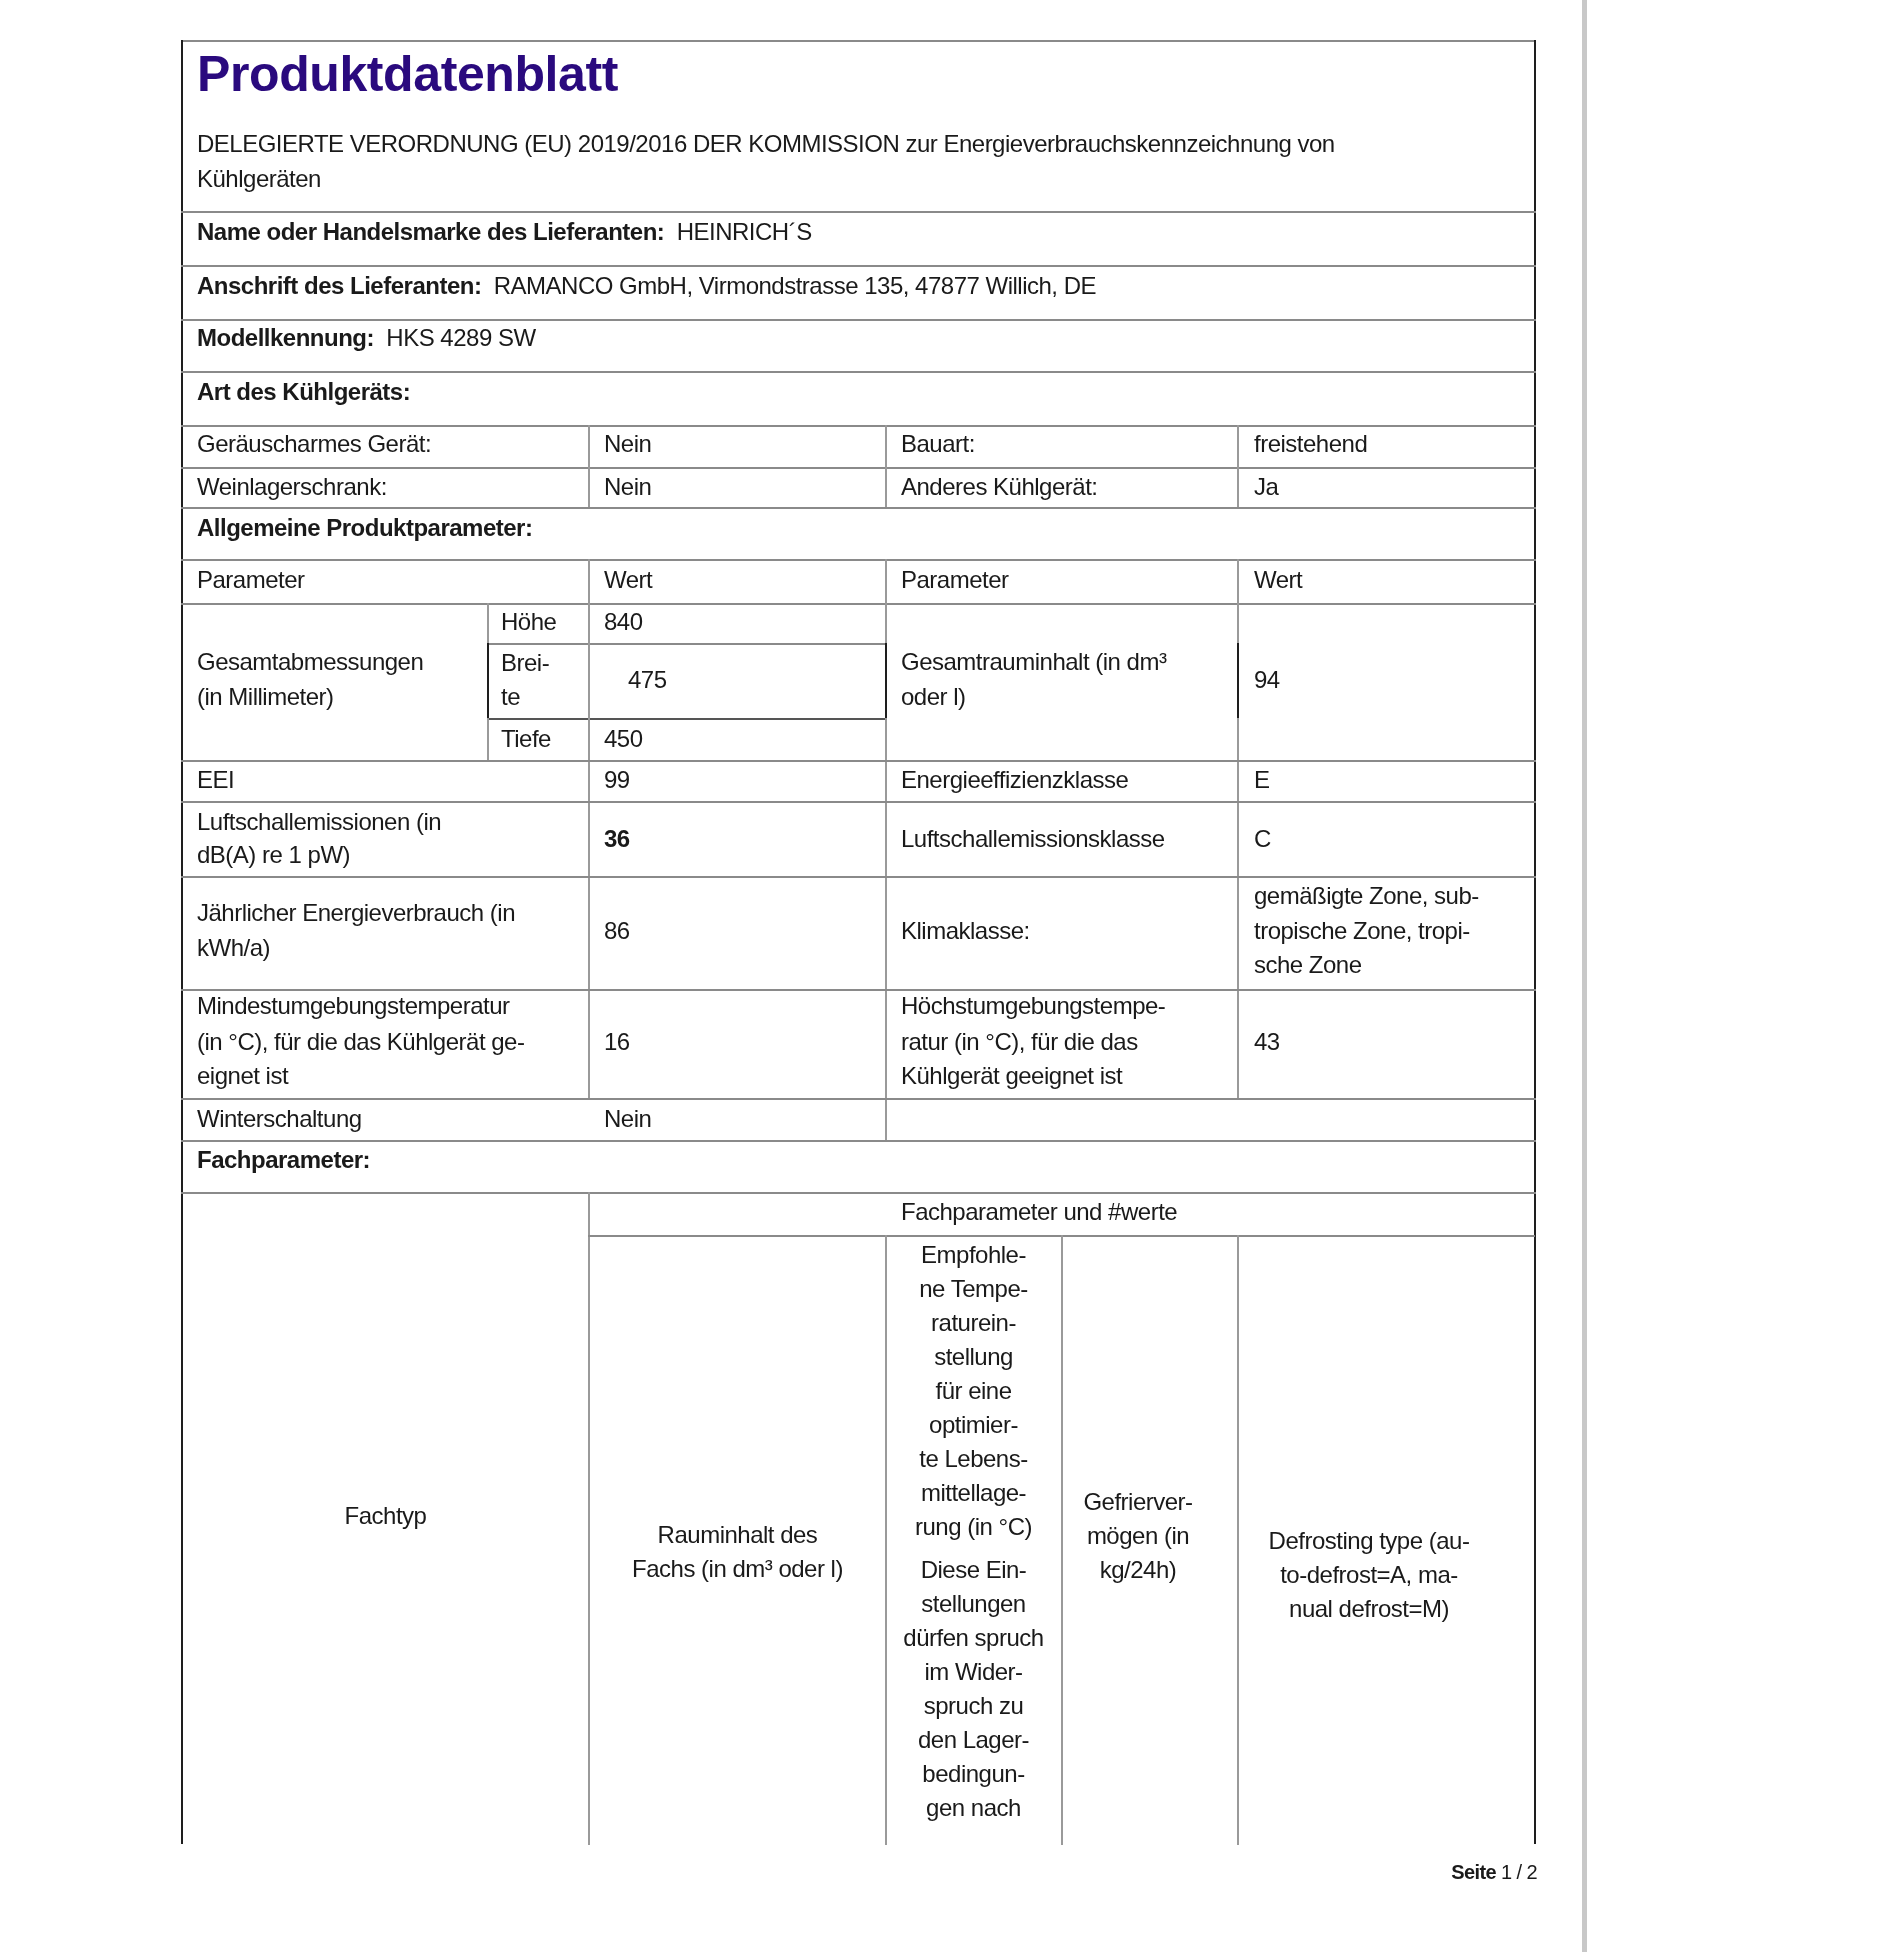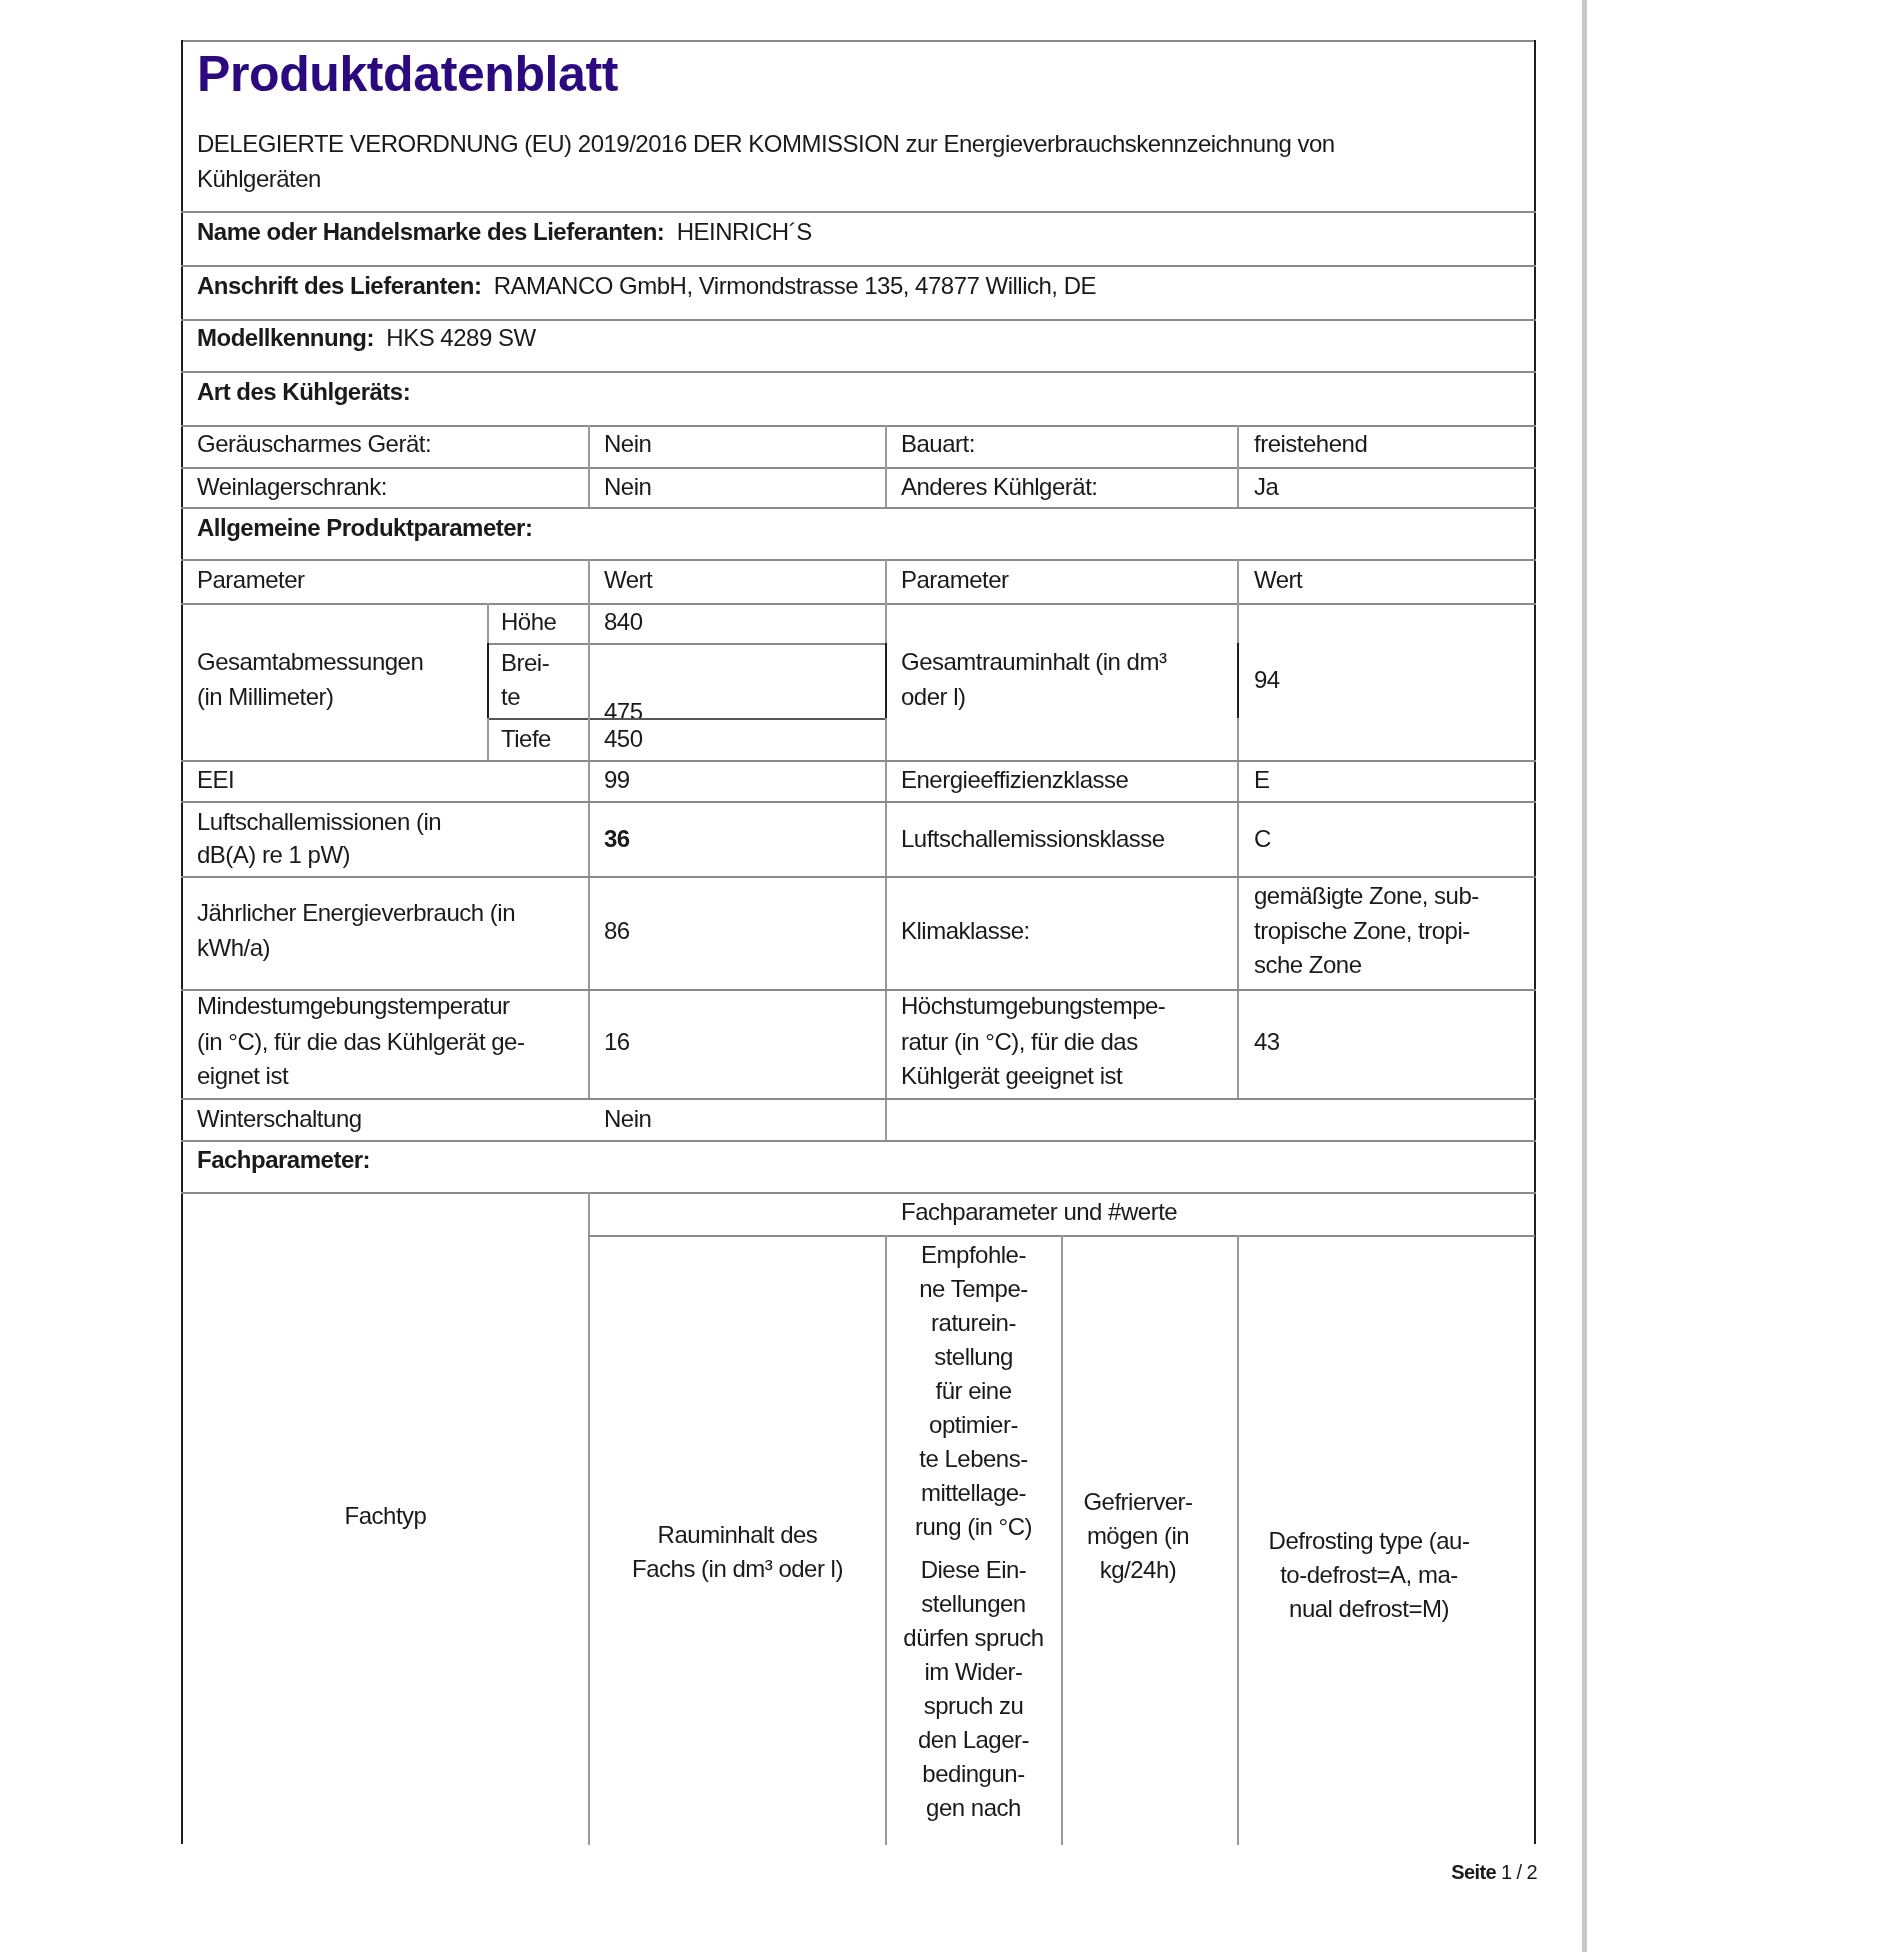--- a/index.html
+++ b/index.html
@@ -73,21 +73,21 @@
   <div class="txt" style="left:1254px; top:563px;">Wert</div>
   <div class="hl" style="left:181px; top:603px; width:1355px;"></div>
 
   <div class="txt" style="left:197px; top:645px;">Gesamtabmessungen</div>
   <div class="txt" style="left:197px; top:680px;">(in Millimeter)</div>
   <div class="txt" style="left:501px; top:605px;">Höhe</div>
   <div class="txt" style="left:604px; top:605px;">840</div>
   <div class="hl" style="left:487px; top:643px; width:399px;"></div>
   <div class="txt" style="left:501px; top:646px;">Brei-</div>
   <div class="txt" style="left:501px; top:680px;">te</div>
-  <div class="txt" style="left:604px; top:663px;margin-top:32px;">475</div>
+  <div class="txt" style="left:628px; top:663px;">475</div>
   <div class="hl" style="left:487px; top:718px; width:399px; background:#555;"></div>
   <div class="txt" style="left:501px; top:722px;">Tiefe</div>
   <div class="txt" style="left:604px; top:722px;">450</div>
   <div class="vl" style="left:487px; top:603px; height:157px;"></div>
   <div class="vl dark" style="left:487px; top:643px; height:75px; width:2.3px;"></div>
   <div class="vl" style="left:588px; top:559px; height:539px;"></div>
   <div class="vl" style="left:885px; top:559px; height:581px;"></div>
   <div class="vl" style="left:1237px; top:559px; height:539px;"></div>
   <div class="vl dark" style="left:1237px; top:643px; height:75px; width:2.3px;"></div>
   <div class="vl dark" style="left:885px; top:643px; height:75px; width:2.3px;"></div>

